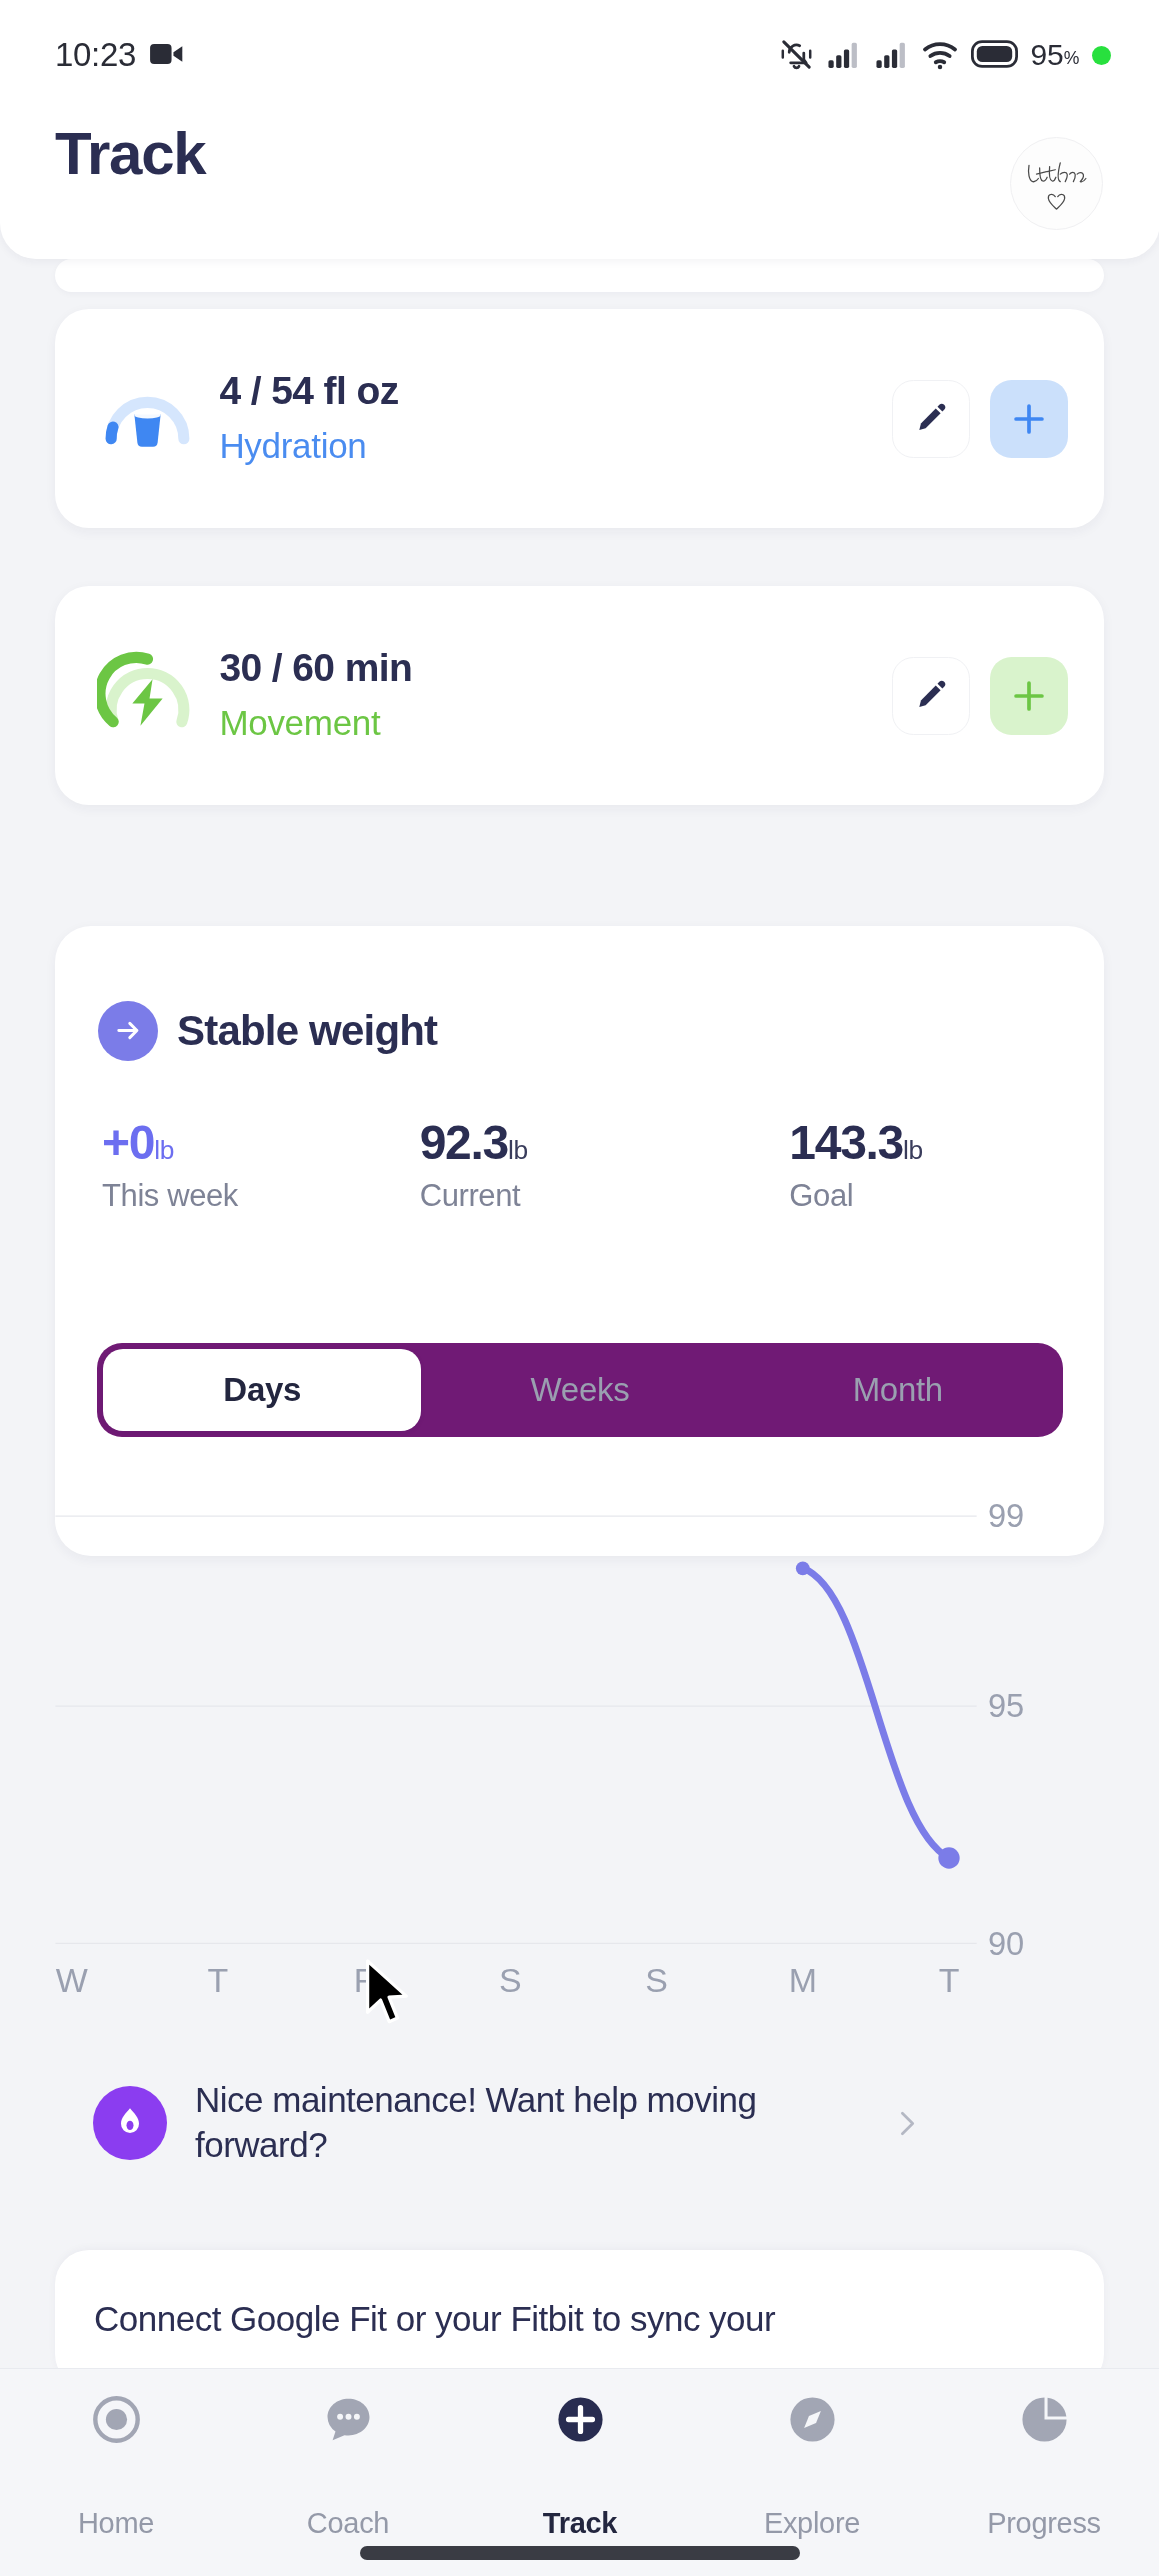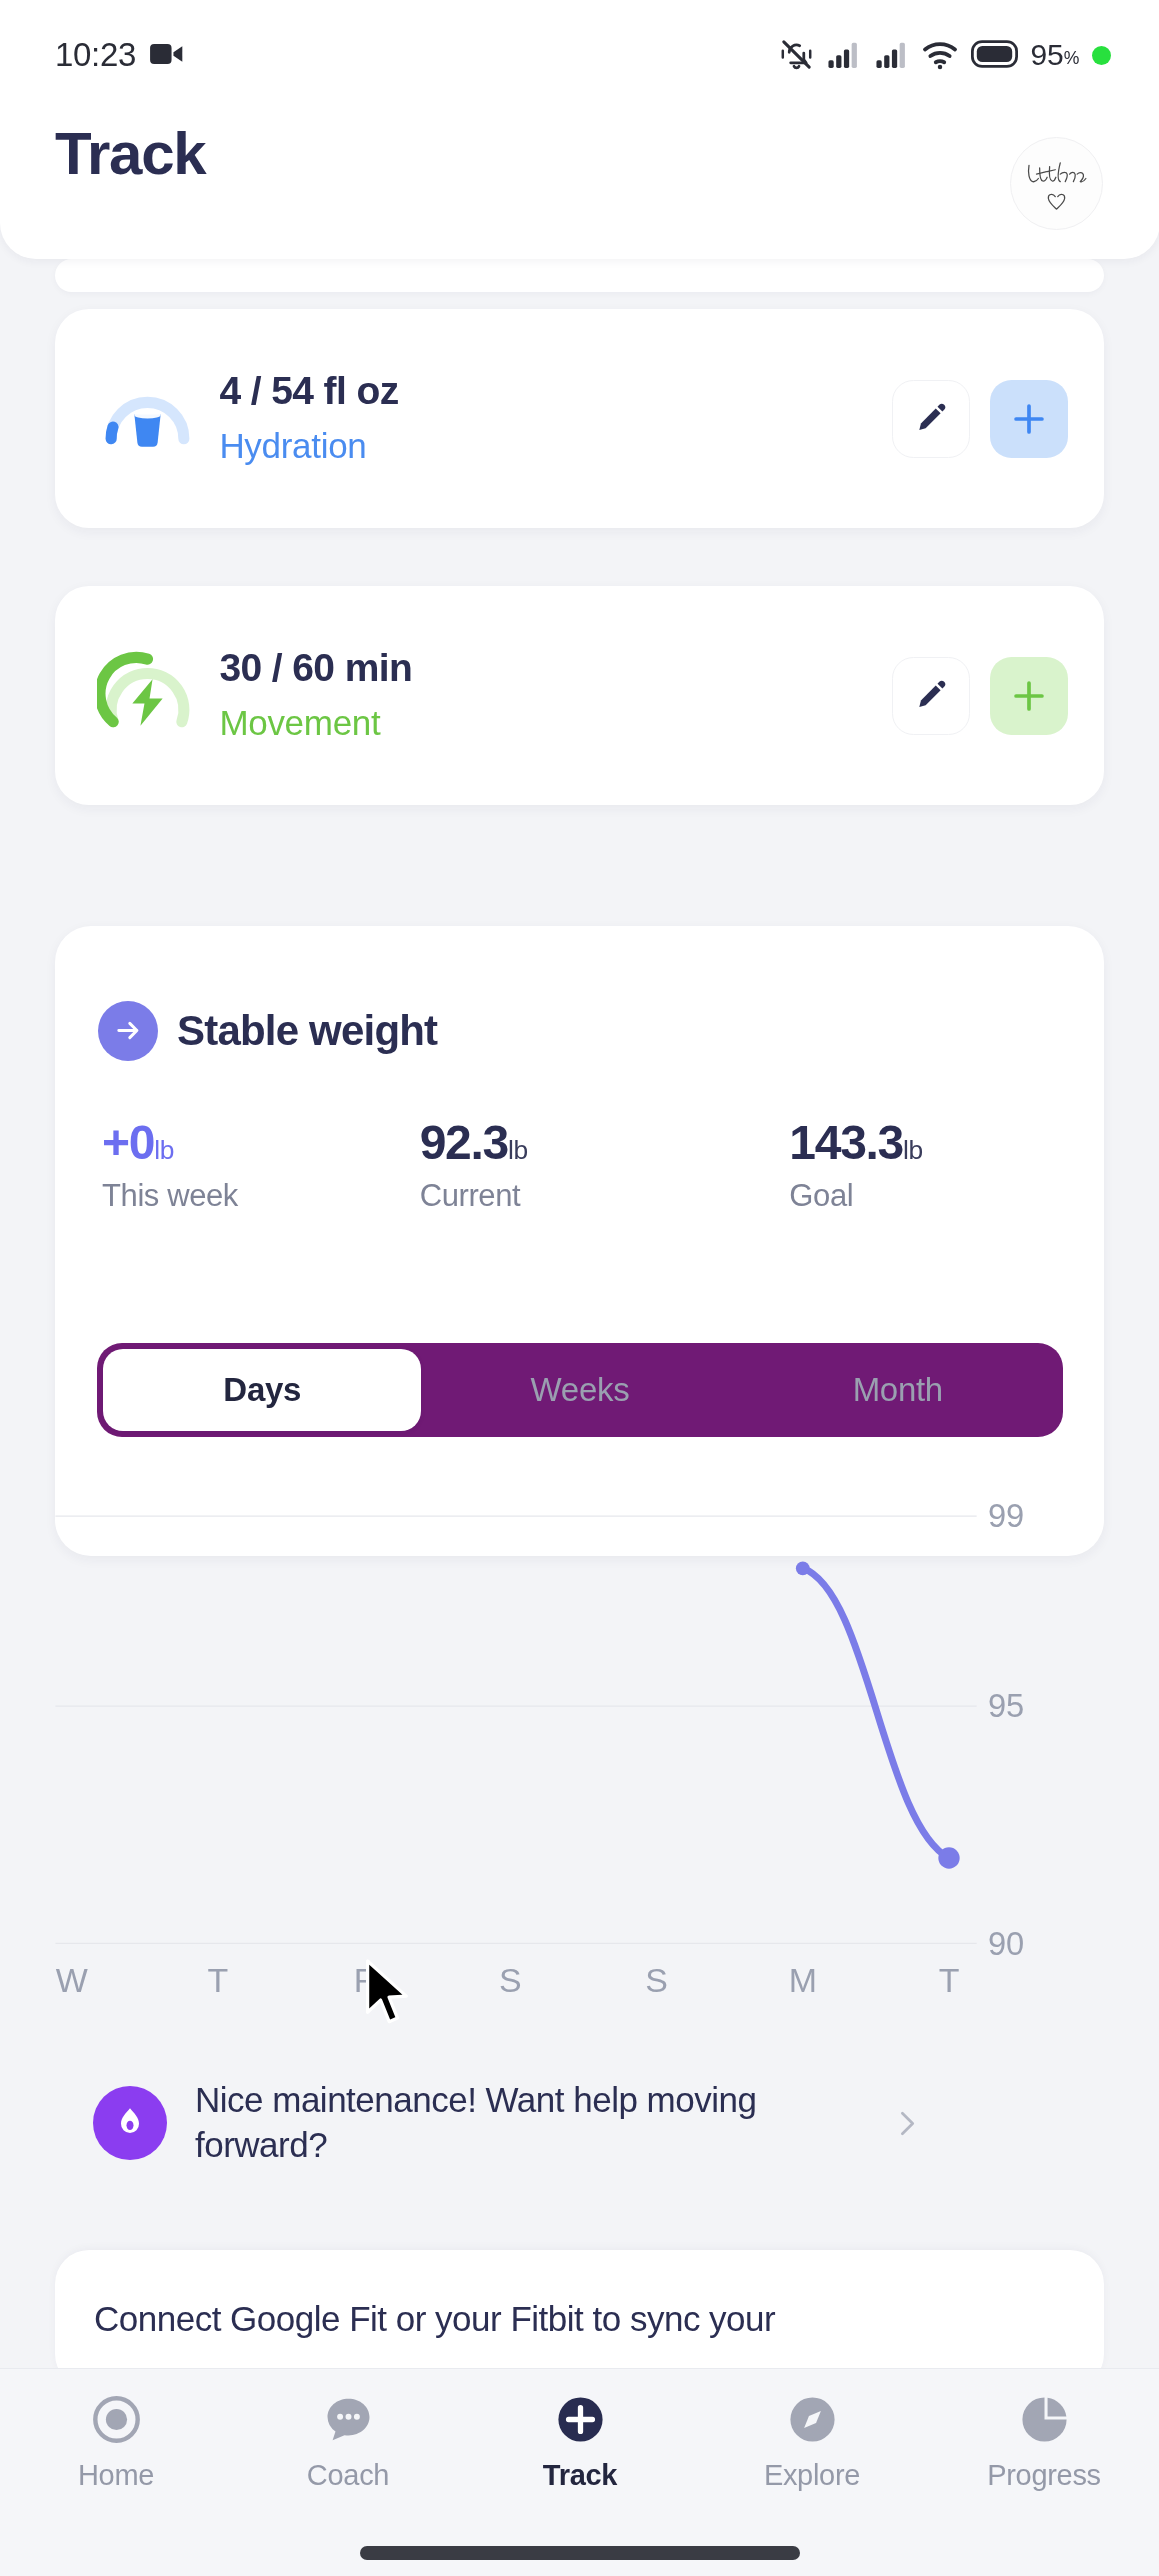--- a/index.html
+++ b/index.html
@@ -159,21 +159,21 @@
   .bottom-nav {
     position: absolute; bottom: 0; left: 0; width: 1160px; height: 208px;
     background: #f5f6f9; border-top: 0.6px solid #e8eaef;
     display: flex; align-items: flex-start; padding-top: 24px;
     z-index: 8;
   }
   .nav-item {
     flex: 1 1 0; display: flex; flex-direction: column; align-items: center; gap: 11.3px;
     cursor: pointer;
   }
-  .nav-label { font-size: 29px; color: #9499a8; letter-spacing: -0.3px; }
+  .nav-label { font-size: 29px; color: #9499a8; letter-spacing: -0.3px; margin-top: 48px; }
   .nav-item.active .nav-label { color: #23263f; font-weight: 700; }
   .home-bar {
     position: absolute; bottom: 16.4px; left: 50%; transform: translateX(-50%);
     width: 440px; height: 14px; border-radius: 7px; background: #3a3c44;
   }
 
   .cursor { position: absolute; left: 364px; top: 1958px; z-index: 20; }
 </style>
 </head>
 <body>

